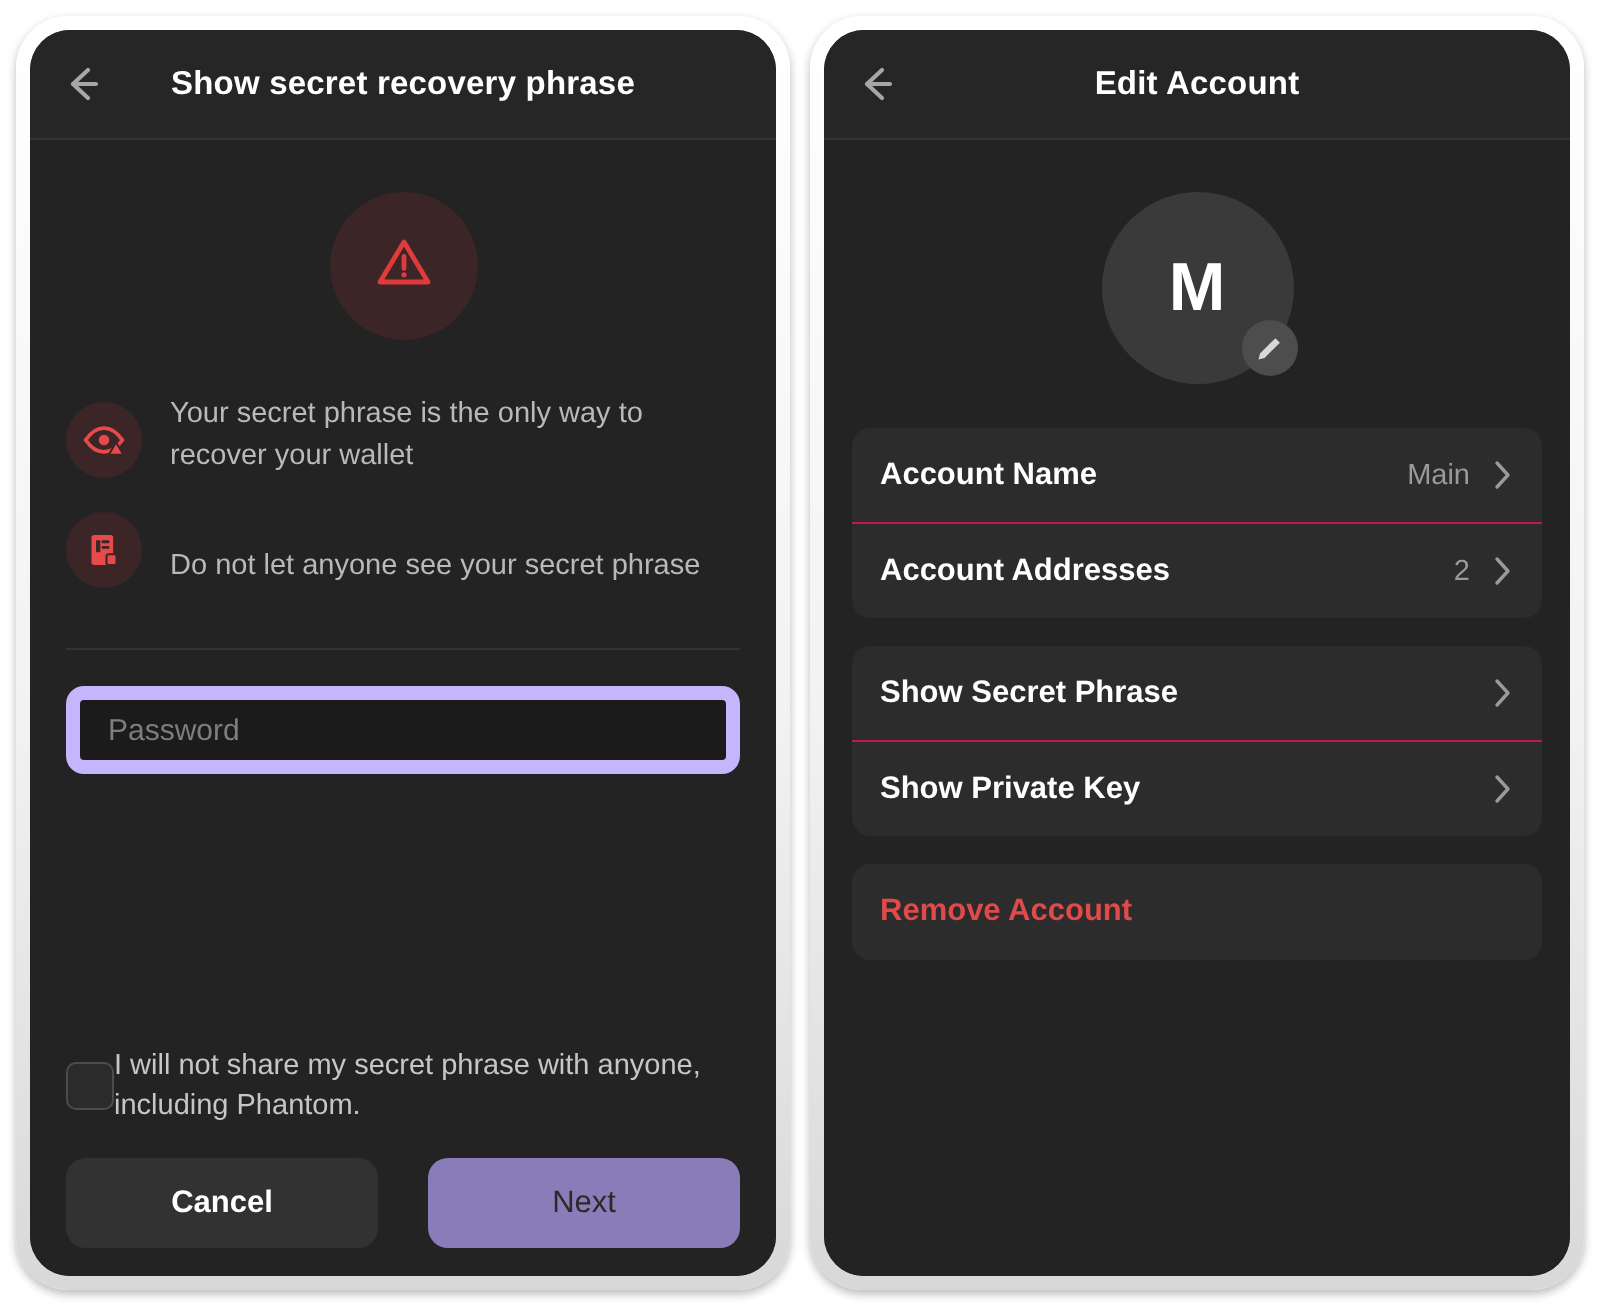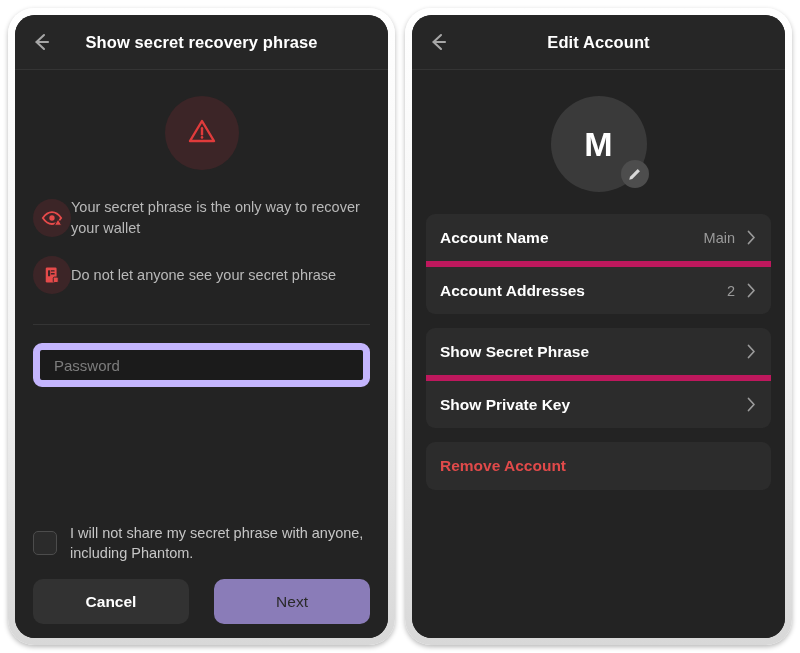--- a/index.html
+++ b/index.html
@@ -92,21 +92,22 @@
     width: 74px;
     height: 74px;
     border-radius: 50%;
     background: #3c2527;
     display: flex;
     align-items: center;
     justify-content: center;
   }
   .info-row {
     display: flex;
-    align-items: center;
+    align-items: flex-end;
+    gap: 14px;
     padding: 8px 0;
   }
   .info-icon {
     flex: 0 0 auto;
     width: 38px;
     height: 38px;
     border-radius: 50%;
     background: #3c2527;
     display: flex;
     align-items: center;
@@ -150,21 +151,20 @@
   }
   .pw-input span {
     color: #7d7d7d;
     font-size: 15px;
   }
   .spacer { flex: 1; }
 
   .check-row {
     display: flex;
     align-items: center;
-    gap: 13px;
     margin-bottom: 16px;
   }
   .checkbox {
     flex: 0 0 auto;
     width: 22px;
     height: 22px;
     border-radius: 5px;
     border: 1.5px solid #4c4c4c;
     background: #2b2b2b;
     cursor: pointer;
@@ -251,21 +251,21 @@
     margin-bottom: 14px;
   }
   .card-row {
     height: 47px;
     display: flex;
     align-items: center;
     padding: 0 14px;
     cursor: pointer;
   }
   .card-row + .card-row {
-    border-top: 6px solid #be185d;
+    border-top: 1px solid #be185d;
   }
   .row-label {
     color: #ffffff;
     font-size: 15.5px;
     font-weight: bold;
     flex: 1;
   }
   .row-value {
     color: #9a9a9a;
     font-size: 14.5px;

